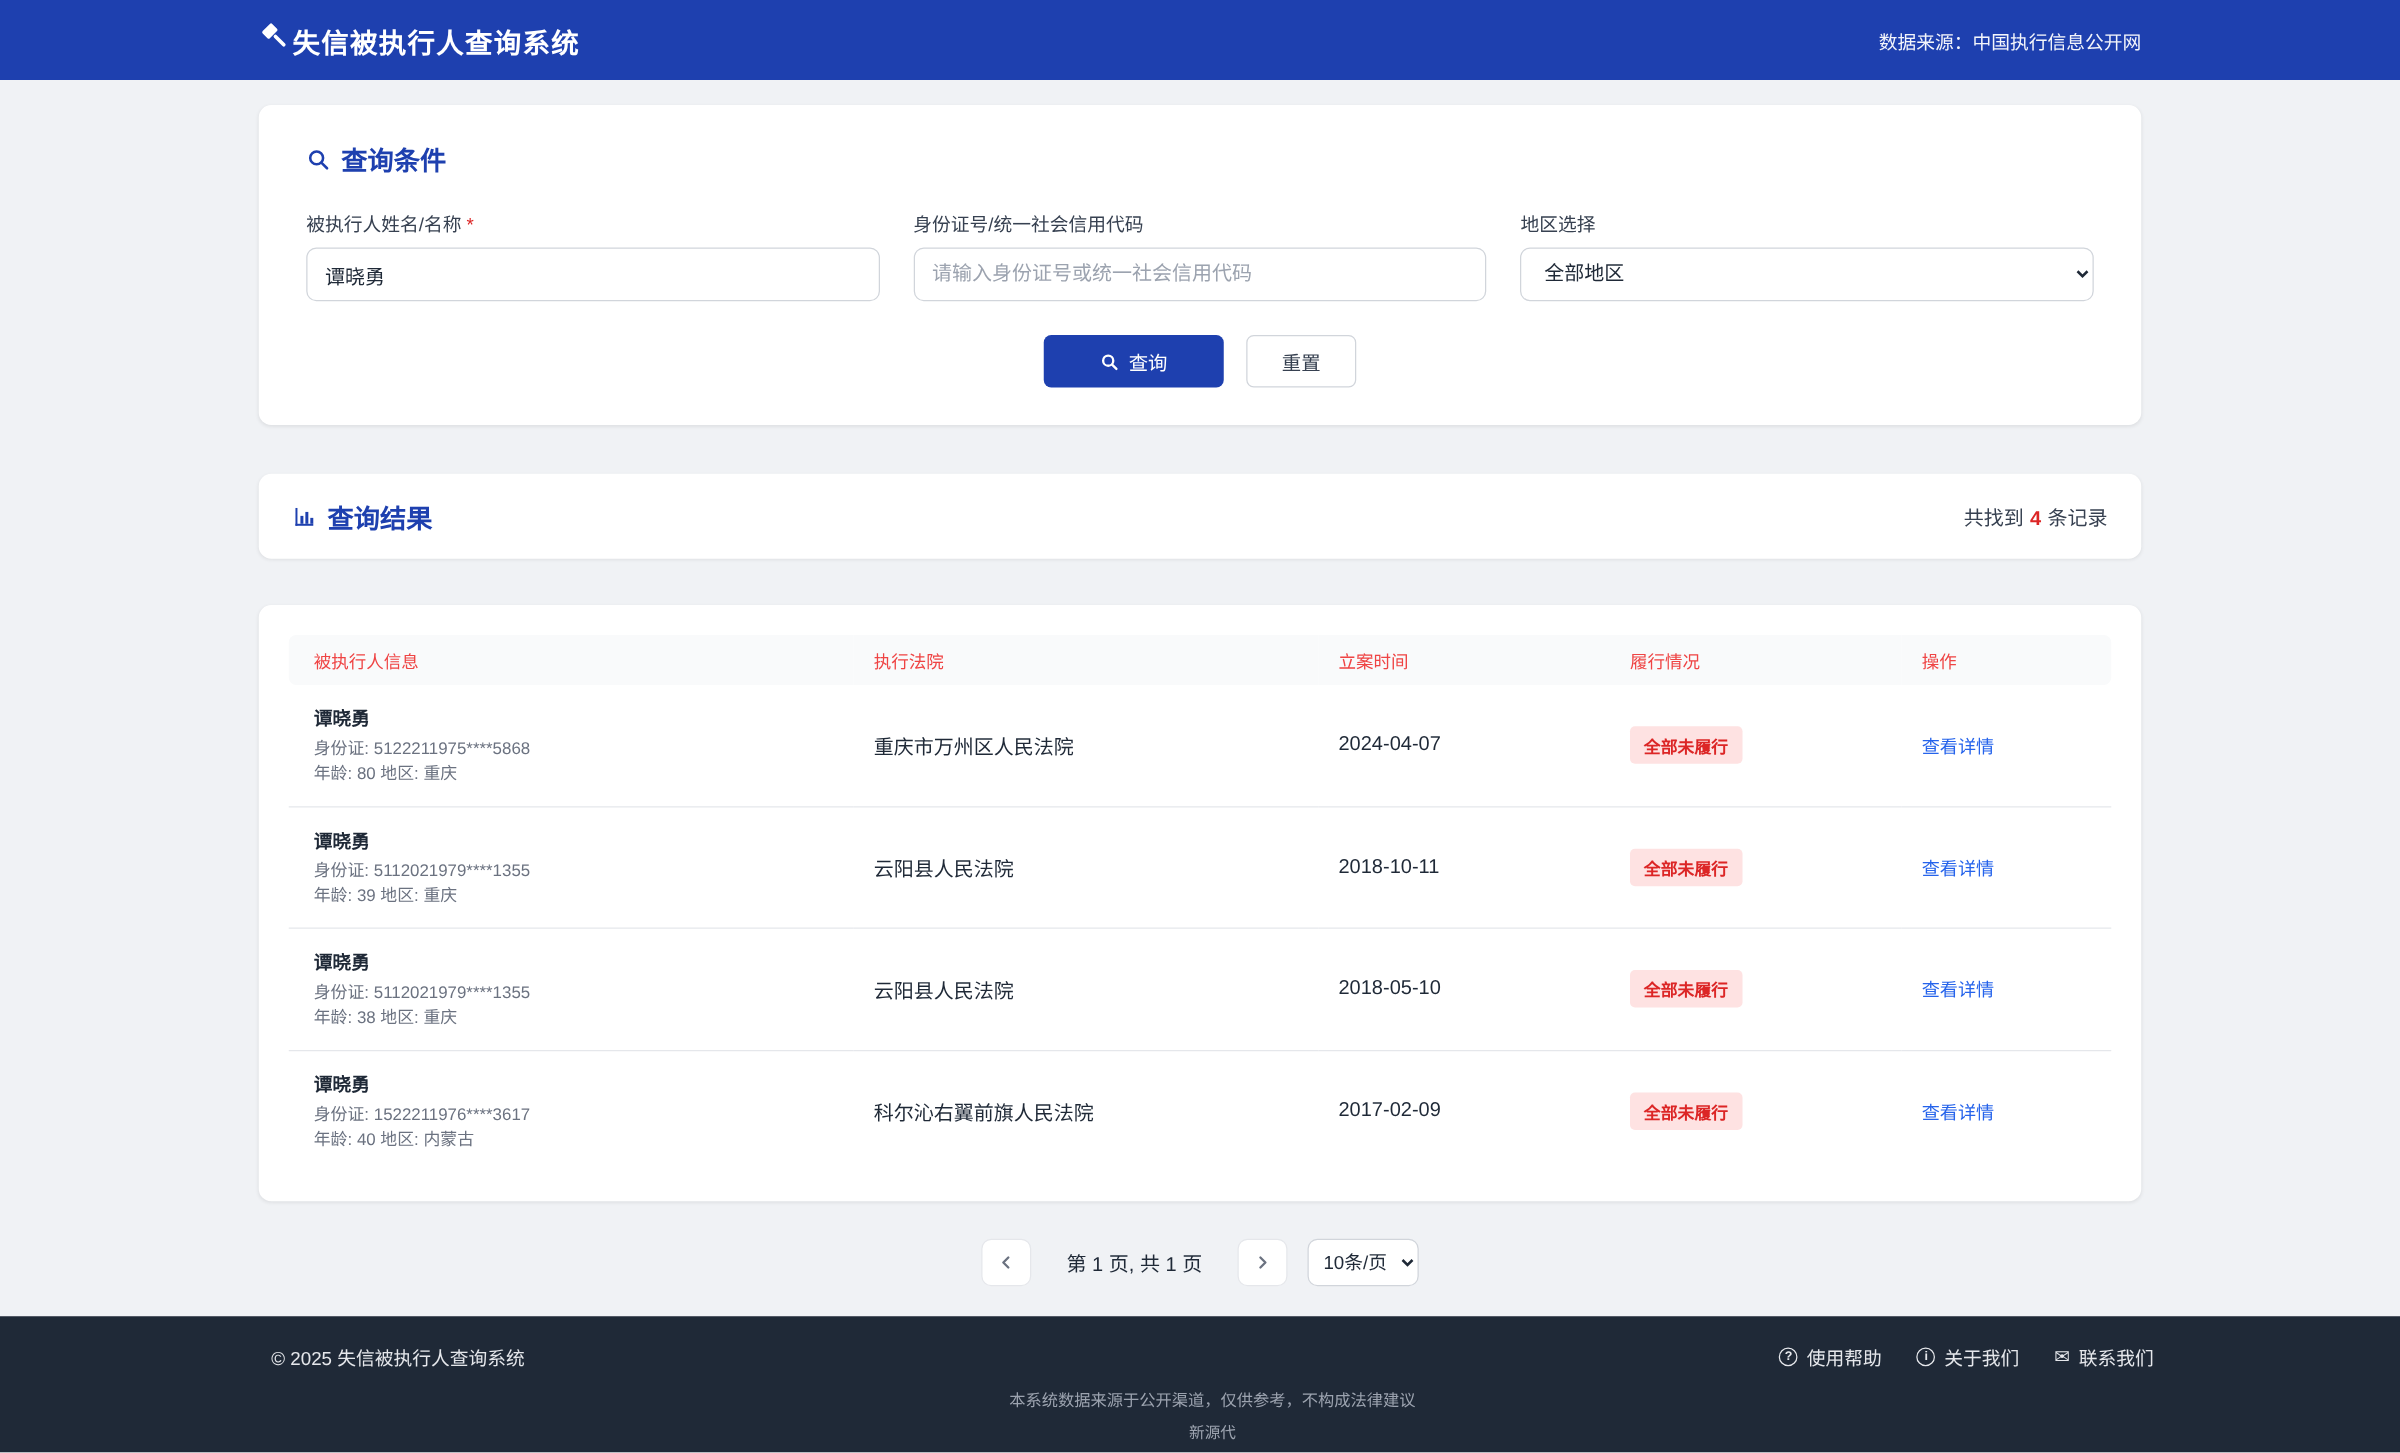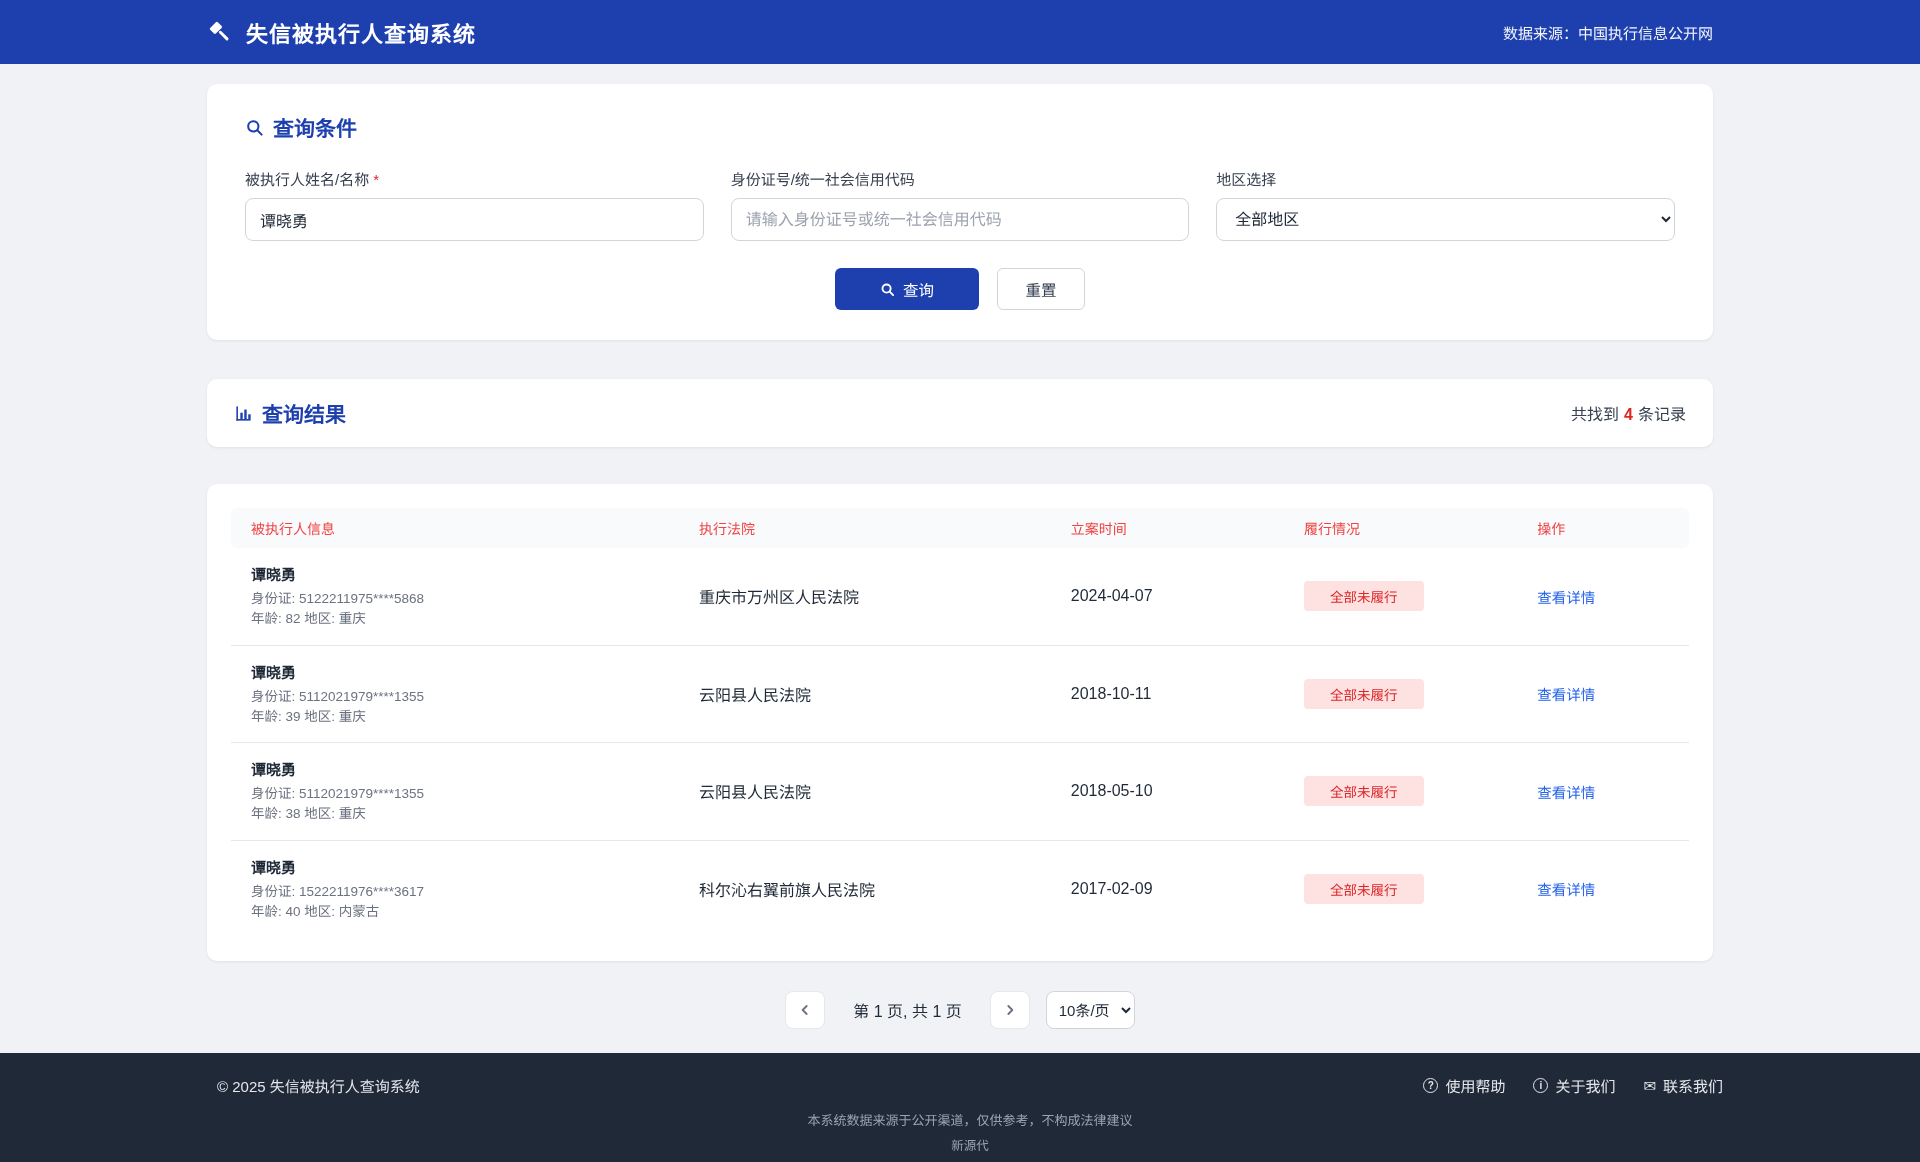--- a/index.html
+++ b/index.html
@@ -12,21 +12,21 @@
     width:1920px;height:1162px;overflow:hidden;
     background:var(--page_bg);
     font-family:"Liberation Sans","DejaVu Sans",sans-serif;
     color:#1f2937;
   }
   .container{width:1506px;margin:0 auto;}
 
   
   .app-header{height:64px;background:var(--primary);display:flex;align-items:center;}
   .app-header .container{display:flex;align-items:center;justify-content:space-between;}
-  .brand{display:flex;align-items:center;gap:12px;}
+  .brand{display:flex;}
   .brand-title{color:#fff;font-size:22px;font-weight:bold;letter-spacing:1px;}
   .header-source{color:rgba(255,255,255,.95);font-size:15px;}
 
   
   .card{background:#fff;border-radius:10px;box-shadow:0 1px 3px rgba(0,0,0,.07);}
   .main{padding-top:20px;height:989px;}
 
   .search-card{padding:28px 38px 30px;}
   .section-title{display:flex;align-items:center;gap:9px;color:var(--primary);
     font-size:21px;font-weight:bold;}
@@ -57,21 +57,21 @@
     text-align:left;padding:10px 16px;height:36px;}
   thead th:first-child{padding-left:20px;border-radius:6px 0 0 6px;}
   thead th:last-child{border-radius:0 6px 6px 0;}
   tbody td{padding:15px 16px;vertical-align:middle;font-size:16px;color:#1f2937;
     border-bottom:1px solid #e5e7eb;height:85px;}
   tbody td:first-child{padding-left:20px;}
   tbody tr:last-child td{border-bottom:none;}
   .debtor-name{font-size:15px;font-weight:bold;color:#1f2937;margin-bottom:5px;}
   .debtor-sub{font-size:13.5px;color:#6b7280;line-height:1.5;}
   .badge{display:inline-block;background:var(--status_bg);color:var(--danger);
-    font-size:13.5px;padding:5px 26px;border-radius:4px;}
+    font-size:13.5px;padding:5px 11px;border-radius:4px;font-weight:bold;}
   .detail-link{color:var(--link);font-size:14.5px;text-decoration:none;cursor:pointer;}
 
   
   .pagination{display:flex;align-items:center;justify-content:center;gap:16px;margin-top:30px;}
   .page-btn{width:40px;height:38px;background:#fff;border:1px solid #e5e7eb;border-radius:8px;
     display:inline-flex;align-items:center;justify-content:center;cursor:pointer;}
   .page-info{font-size:16px;color:#1f2937;margin:0 12px;}
   .page-size-select{height:38px;border:1px solid #d1d5db;border-radius:8px;background:#fff;
     font-size:15px;padding:0 8px;font-family:inherit;color:#1f2937;outline:none;}
 
@@ -192,21 +192,21 @@
             <th>立案时间</th>
             <th>履行情况</th>
             <th>操作</th>
           </tr>
         </thead>
         <tbody>
   <tr>
     <td>
       <div class="debtor-name">谭晓勇</div>
       <div class="debtor-sub">身份证: 5122211975****5868</div>
-      <div class="debtor-sub">年龄: 82 地区: 重庆</div>
+      <div class="debtor-sub">年龄: 80 地区: 重庆</div>
     </td>
     <td>重庆市万州区人民法院</td>
     <td>2024-04-07</td>
     <td>
       <span class="badge">全部未履行</span>
     </td>
     <td>
       <a class="detail-link">查看详情</a>
     </td>
   </tr>

